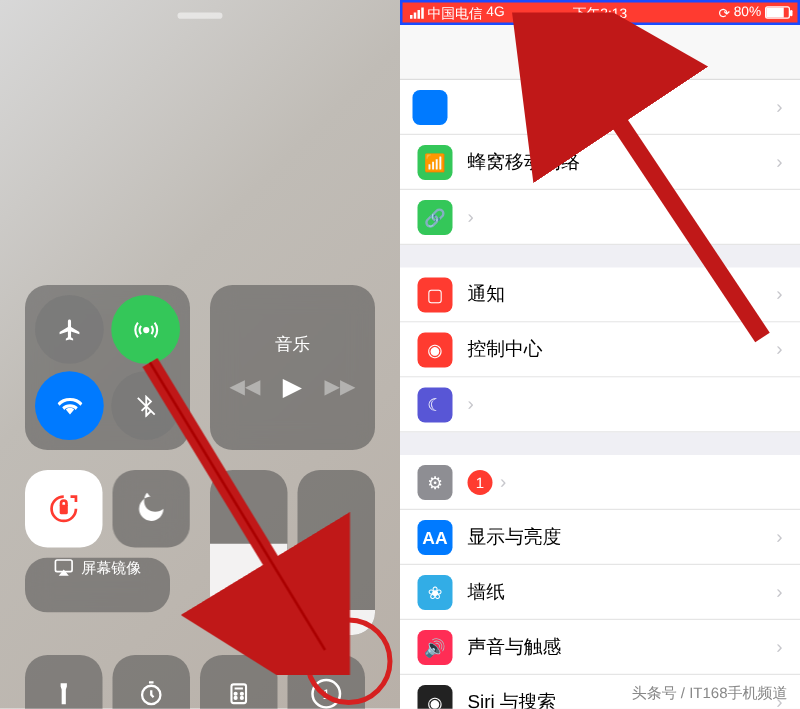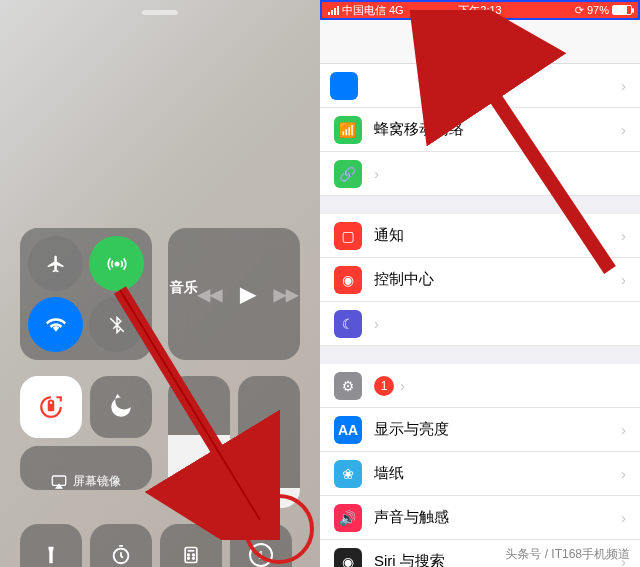--- a/index.html
+++ b/index.html
@@ -8,33 +8,33 @@
 .right{width:320px;height:567px;position:relative;background:#efeff4;}
 .grabber{width:36px;height:5px;background:rgba(255,255,255,.5);border-radius:3px;position:absolute;top:10px;left:50%;transform:translateX(-50%);}
 .cc-grid{position:absolute;top:228px;left:20px;width:280px;}
 .tile{background:rgba(80,80,80,.55);border-radius:18px;position:absolute;backdrop-filter:blur(10px);}
 .conn{width:132px;height:132px;left:0;top:0;display:grid;grid-template-columns:1fr 1fr;grid-template-rows:1fr 1fr;padding:8px;gap:6px;}
 .circ{border-radius:50%;display:flex;align-items:center;justify-content:center;color:#fff;}
 .c-air{background:rgba(120,120,120,.7);}
 .c-cell{background:#34c759;}
 .c-wifi{background:#007aff;}
 .c-bt{background:rgba(120,120,120,.7);}
-.music{width:132px;height:132px;left:148px;top:0;display:flex;flex-direction:row;align-items:center;justify-content:center;color:#fff;font-weight:bold;}
+.music{width:132px;height:132px;left:148px;top:0;display:flex;flex-direction:column;align-items:center;justify-content:center;color:#fff;}
 .music-title{font-size:14px;margin-bottom:12px;}
 .music-ctrl{display:flex;align-items:center;gap:18px;}
 .lock{width:62px;height:62px;left:0;top:148px;background:#fff;display:flex;align-items:center;justify-content:center;}
 .dnd{width:62px;height:62px;left:70px;top:148px;display:flex;align-items:center;justify-content:center;}
 .bright,.vol{width:62px;height:132px;top:148px;border-radius:18px;background:rgba(80,80,80,.55);position:absolute;overflow:hidden;}
 .bright{left:148px;}
 .vol{left:218px;}
 .slider-fill{position:absolute;bottom:0;width:100%;background:rgba(255,255,255,.9);}
 .bright .slider-fill{height:55%;}
 .vol .slider-fill{height:15%;}
 .slider-icon{position:absolute;bottom:8px;width:100%;text-align:center;color:#888;}
-.mirror{width:132px;height:44px;left:0;top:218px;display:flex;align-items:flex-end;justify-content:center;color:#fff;font-size:12px;}
+.mirror{width:116px;height:44px;left:0;top:218px;display:flex;align-items:flex-start;justify-content:center;color:#fff;font-size:12px;}
 .bottom-row{position:absolute;top:296px;display:flex;gap:8px;}
 .sq{width:62px;height:62px;border-radius:18px;background:rgba(80,80,80,.55);display:flex;align-items:center;justify-content:center;color:#fff;}
 .statusbar{height:20px;background:#ff3b30;color:#fff;font-size:11px;display:flex;align-items:center;padding:0 6px;position:relative;border:2px solid #1a4bff;}
 .sb-left{display:flex;align-items:center;gap:3px;justify-content:flex-end;}
 .sb-center{position:absolute;left:50%;transform:translateX(-50%);}
 .sb-right{position:absolute;right:6px;display:flex;align-items:center;gap:3px;}
 .navbar{height:44px;background:#f8f8f8;border-bottom:1px solid #ddd;display:flex;align-items:center;justify-content:center;font-size:17px;font-weight:600;}
 .list{}
 .section-gap{height:18px;}
 .row{height:44px;background:#fff;border-bottom:1px solid #e5e5e5;display:flex;align-items:center;padding:0 14px;font-size:15px;}
@@ -159,21 +159,21 @@
           <i></i>
           <i></i>
           <i></i>
         </span>
       <span>中国电信</span>
       <span>4G</span>
     </div>
     <div class="sb-center">下午2:13</div>
     <div class="sb-right">
       <span>⟳</span>
-      <span>97%</span>
+      <span>80%</span>
       <span class="batt">
           <i></i>
         </span>
     </div>
   </div>
   <div class="navbar">
     <span>设置</span>
   </div>
   <div class="list">
     <div class="row">

